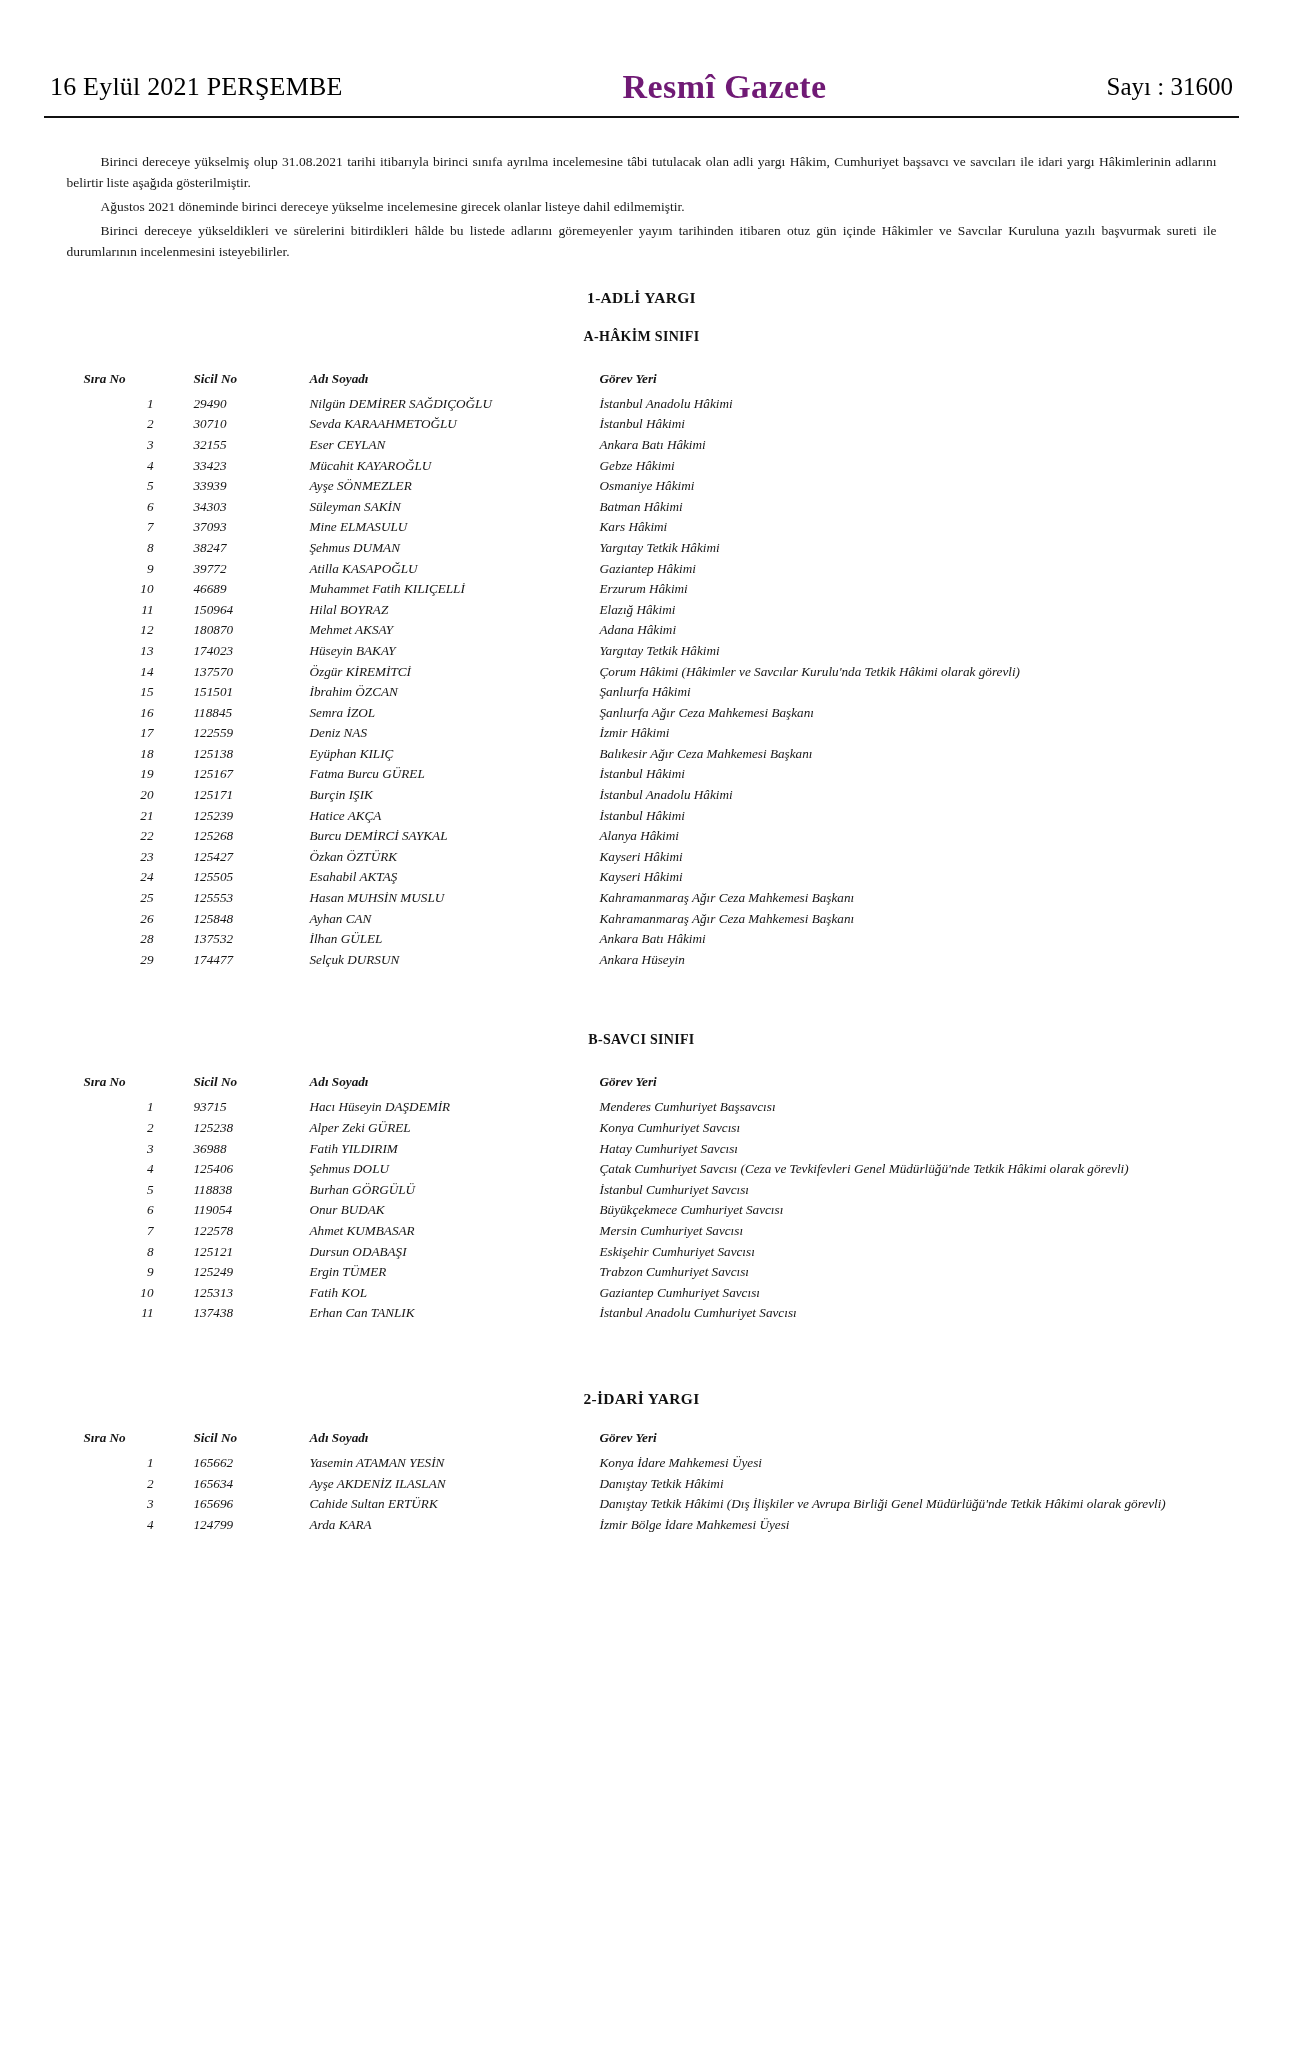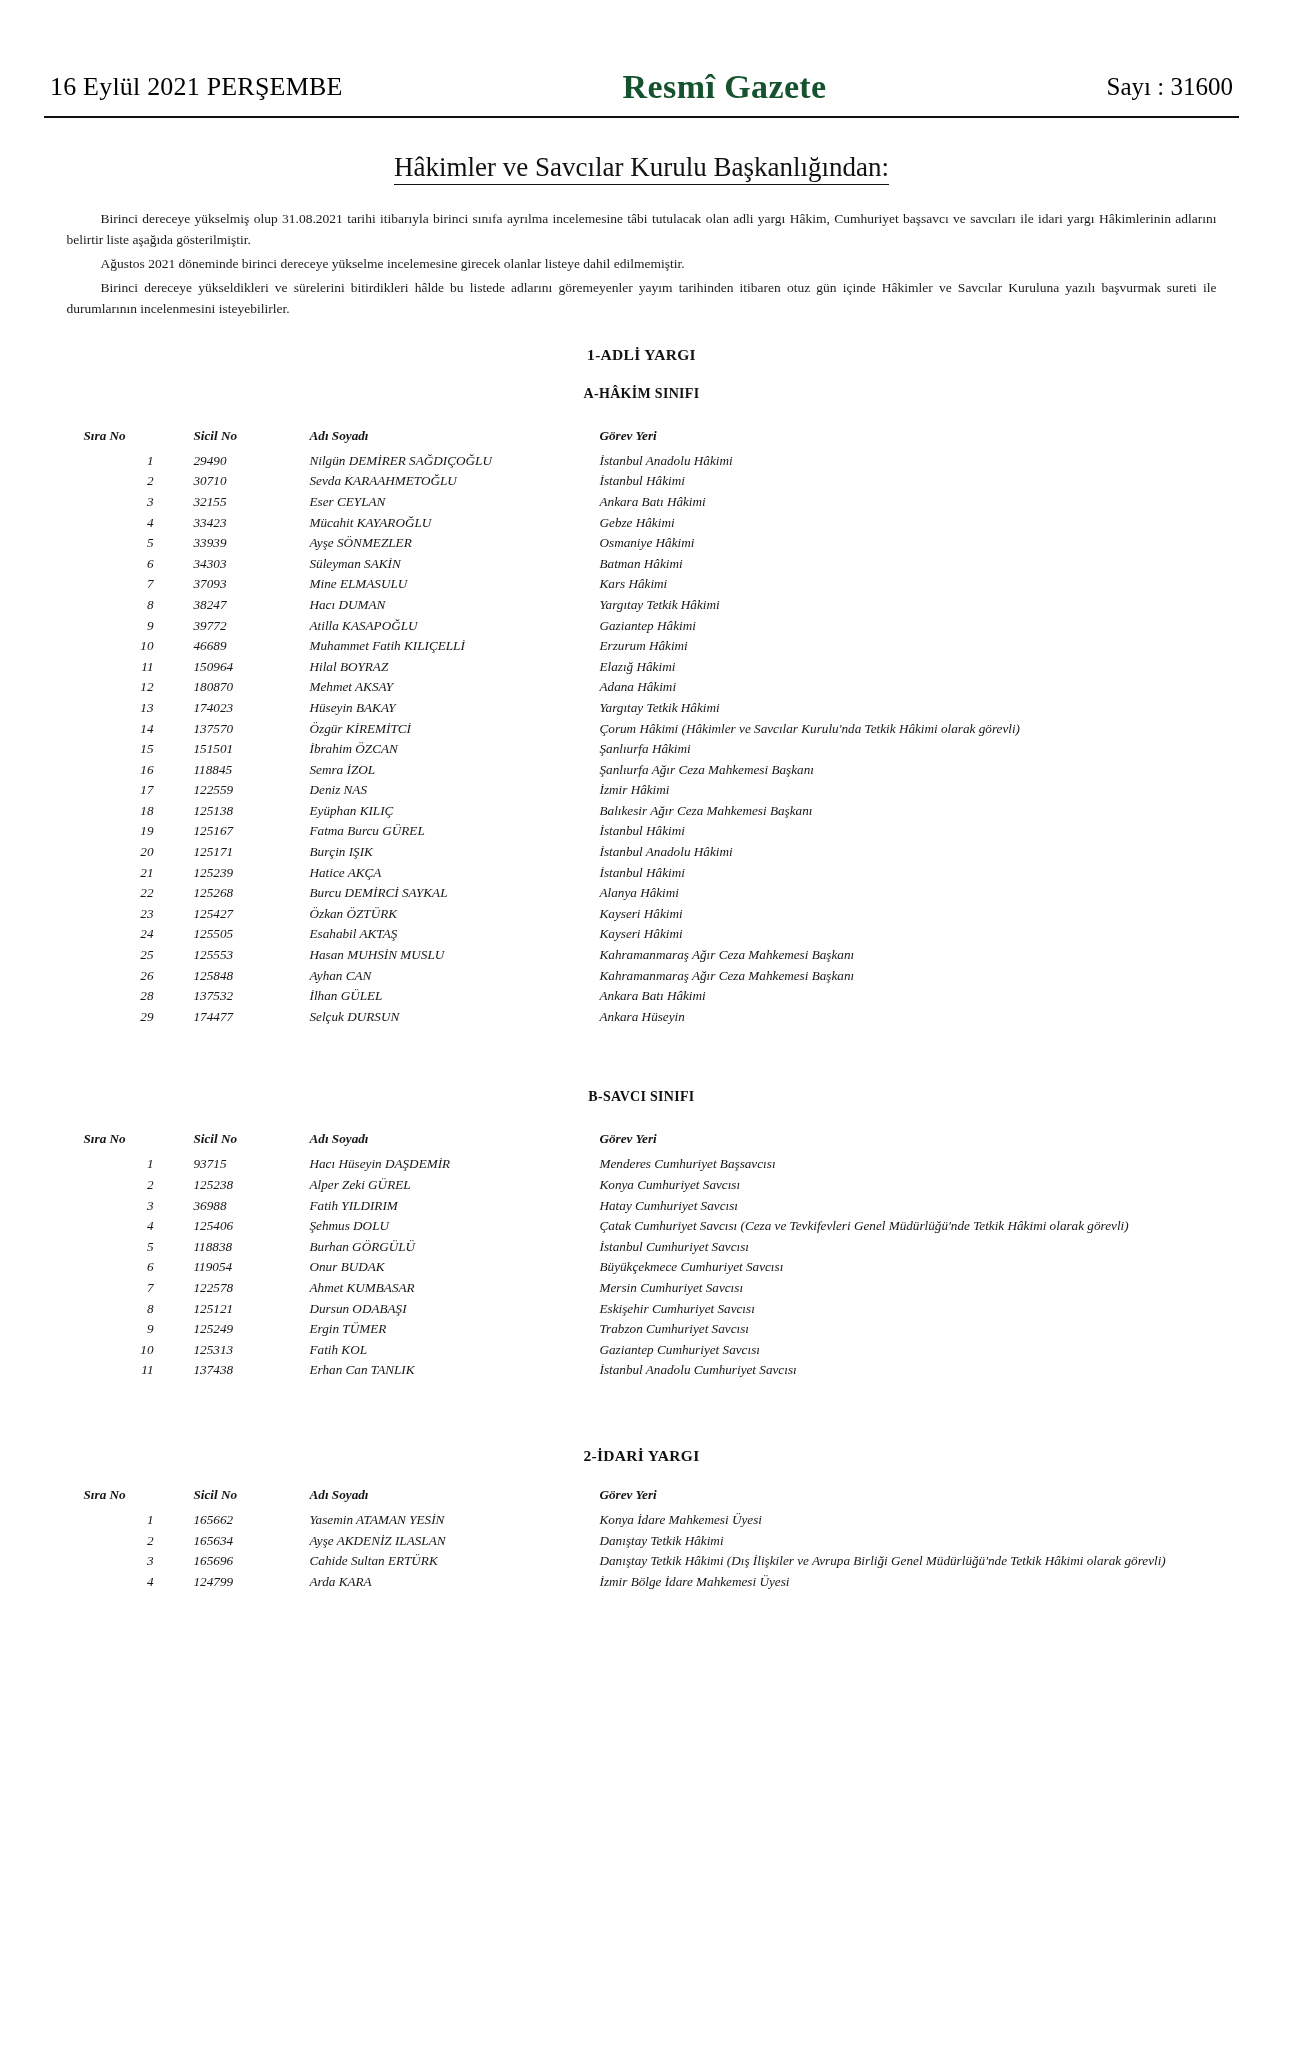--- a/index.html
+++ b/index.html
@@ -131,29 +131,26 @@
 
   .gap-lg { height: 34px; }
 </style>
 </head>
 <body>
 
 <div class="page">
 
   <div class="masthead">
     <div class="masthead-date">16 Eylül 2021 PERŞEMBE</div>
-    <div class="masthead-title" style="color: #14532d;">Resmî Gazete</div>
+    <div class="masthead-title" style="color: #701a75;">Resmî Gazete</div>
     <div class="masthead-issue">Sayı : 31600</div>
   </div>
   <hr class="masthead-rule">
 
 
-  <div class="authority">
-    <span>Hâkimler ve Savcılar Kurulu Başkanlığından:</span>
-  </div>
 
   <div class="intro">
     <p>Birinci dereceye yükselmiş olup 31.08.2021 tarihi itibarıyla birinci sınıfa ayrılma incelemesine tâbi tutulacak olan adli yargı Hâkim, Cumhuriyet başsavcı ve savcıları ile idari yargı Hâkimlerinin adlarını belirtir liste aşağıda gösterilmiştir.</p>
     <p>Ağustos 2021 döneminde birinci dereceye yükselme incelemesine girecek olanlar listeye dahil edilmemiştir.</p>
     <p>Birinci dereceye yükseldikleri ve sürelerini bitirdikleri hâlde bu listede adlarını göremeyenler yayım tarihinden itibaren otuz gün içinde Hâkimler ve Savcılar Kuruluna yazılı başvurmak sureti ile durumlarının incelenmesini isteyebilirler.</p>
   </div>
 
   <div class="section-heading">1-ADLİ YARGI</div>
 
   <div class="subsection-heading">A-HÂKİM SINIFI</div>
@@ -206,21 +203,21 @@
         </tr>
       <tr>
           <td class="col-sira">7</td>
           <td class="col-sicil">37093</td>
           <td class="col-ad">Mine ELMASULU</td>
           <td class="col-gorev">Kars Hâkimi</td>
         </tr>
       <tr>
           <td class="col-sira">8</td>
           <td class="col-sicil">38247</td>
-          <td class="col-ad">Hacı DUMAN</td>
+          <td class="col-ad">Şehmus DUMAN</td>
           <td class="col-gorev">Yargıtay Tetkik Hâkimi</td>
         </tr>
       <tr>
           <td class="col-sira">9</td>
           <td class="col-sicil">39772</td>
           <td class="col-ad">Atilla KASAPOĞLU</td>
           <td class="col-gorev">Gaziantep Hâkimi</td>
         </tr>
       <tr>
           <td class="col-sira">10</td>

